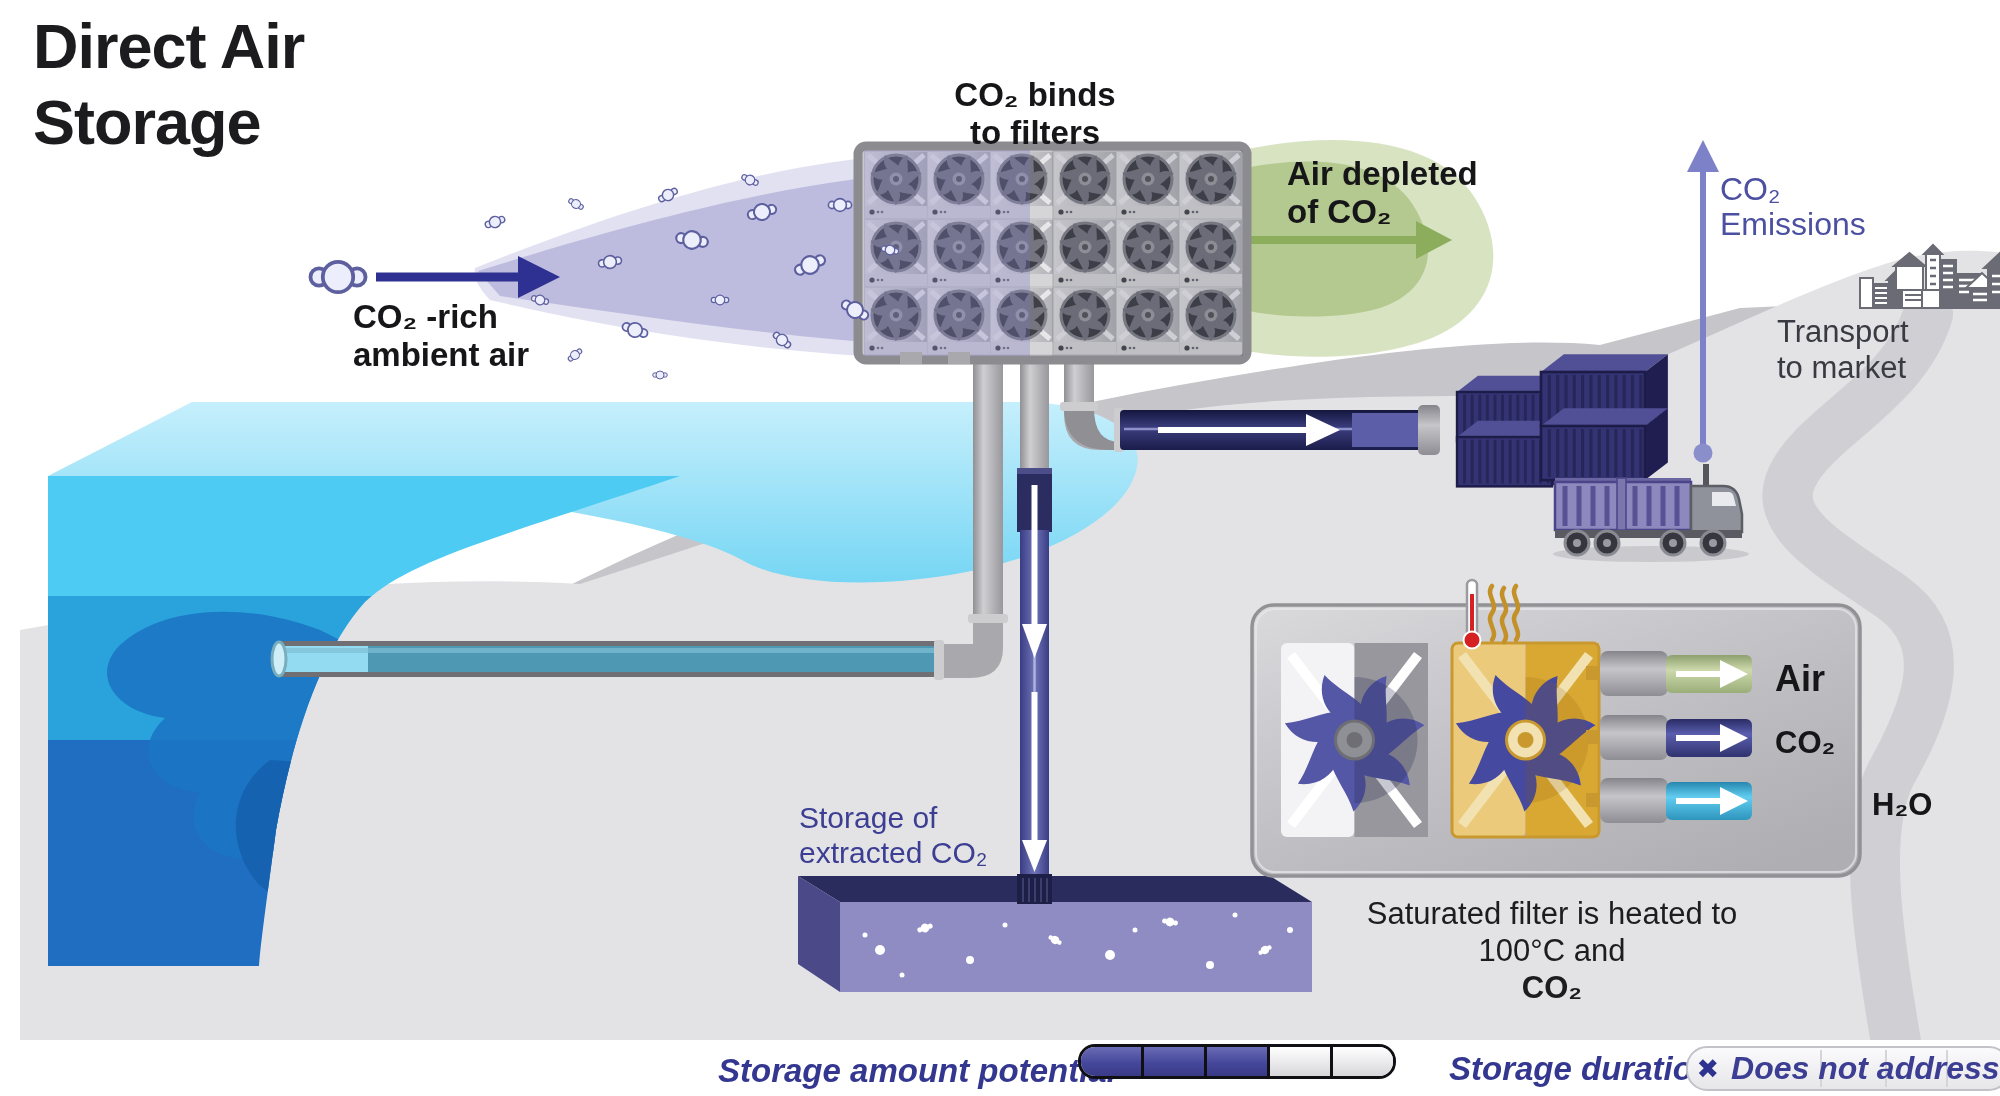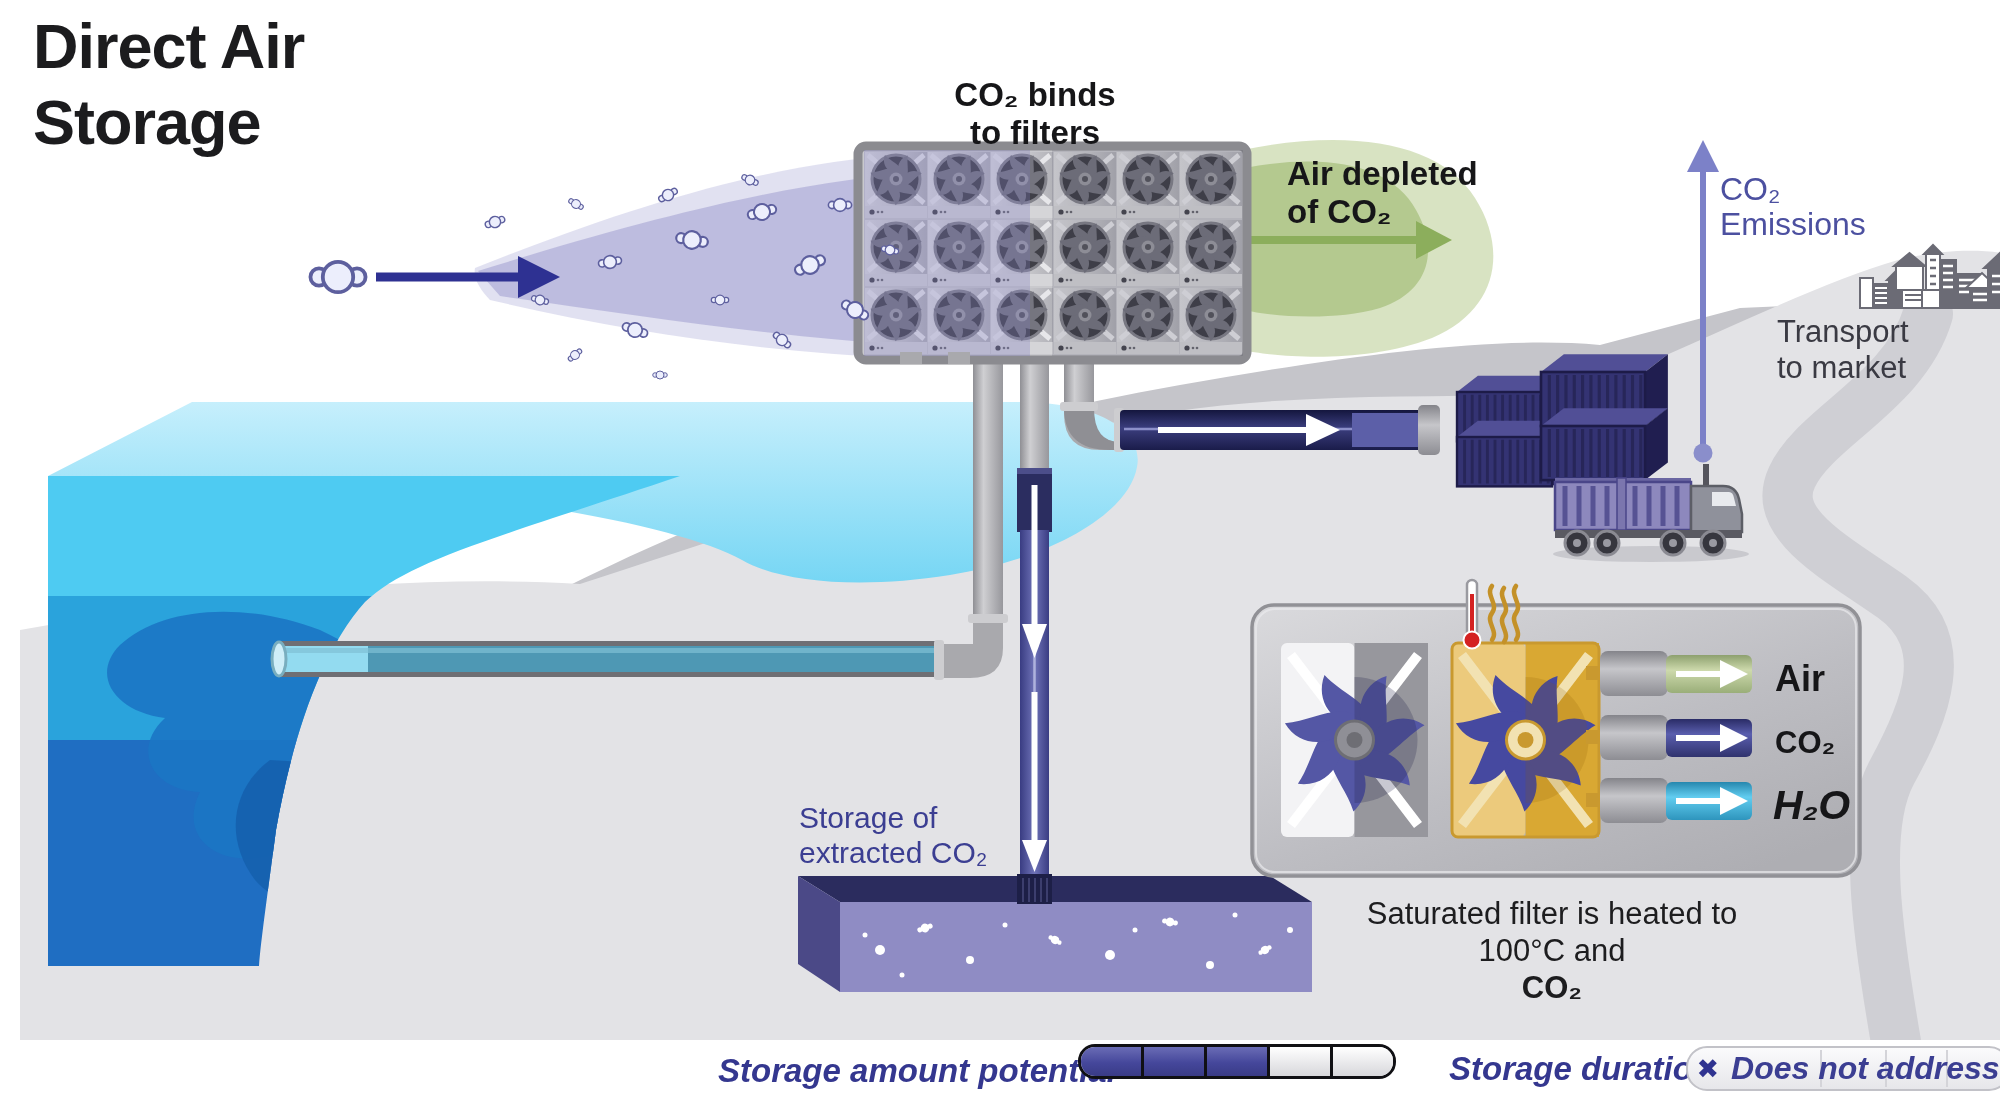--- a/index.html
+++ b/index.html
@@ -421,20 +421,24 @@
       <polygon points="1700,787 1728,801 1700,815" fill="#ffffff"></polygon>
     </g>
   </g>
 </svg>
 
 <div class="lbl title" style="left:13px;top:8px;">
   <span>Direct Air</span>
   <span>Storage</span>
 </div>
 
+<div class="lbl black-bold" style="left:333px;top:298px;">
+  <span>CO₂ -rich</span>
+  <span>ambient air</span>
+</div>
 
 <div class="lbl black-bold" style="left:1267px;top:155px;">
   <span>Air depleted</span>
   <span>of CO₂</span>
 </div>
 
 <div class="lbl black-bold centered" style="left:905px;top:76px;width:220px;">
   <span>CO₂ binds</span>
   <span>to filters</span>
 </div>
@@ -454,21 +458,21 @@
   <span>Storage of</span>
   <span>extracted CO₂</span>
 </div>
 
 <div class="lbl black-bold" style="left:1755px;top:660px;font-size:36px;">
   <span>Air</span>
 </div>
 <div class="lbl black-bold" style="left:1755px;top:724px;font-size:31px;">
   <span>CO₂</span>
 </div>
-<div class="lbl black-bold" style="left:1753px;top:786px;font-size:41px;font-style:italic;">
+<div class="lbl black-bold" style="left:1852px;top:786px;font-size:31px;">
   <span>H₂O</span>
 </div>
 
 <div class="lbl caption" style="left:1282px;top:895px;width:500px;white-space:normal;">
   <span>Saturated filter is heated to</span>
   <span>
     <span>100°C and </span><b>CO₂</b>
   </span>
 </div>
 

